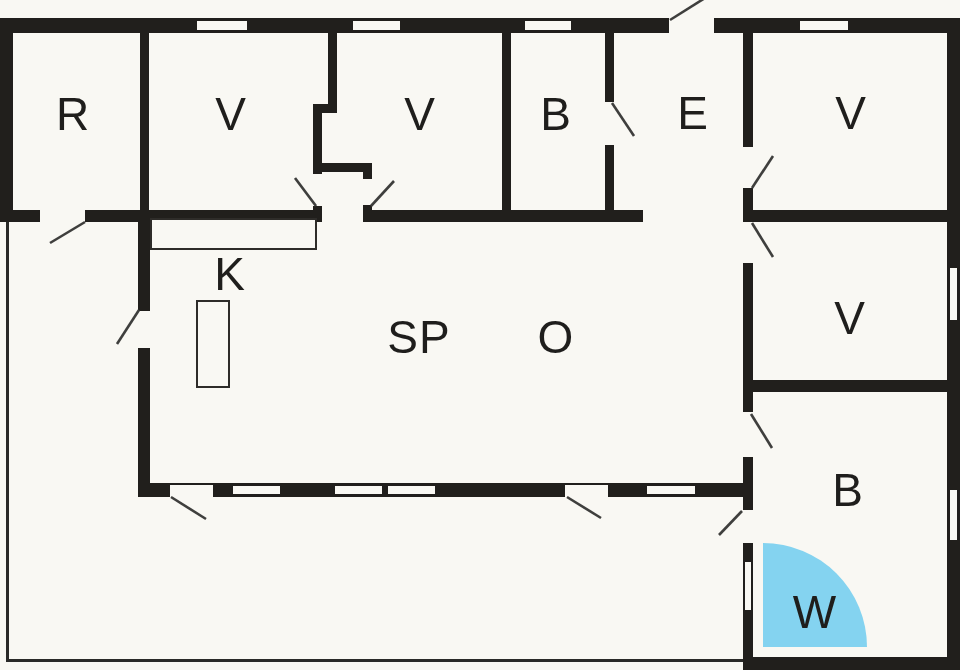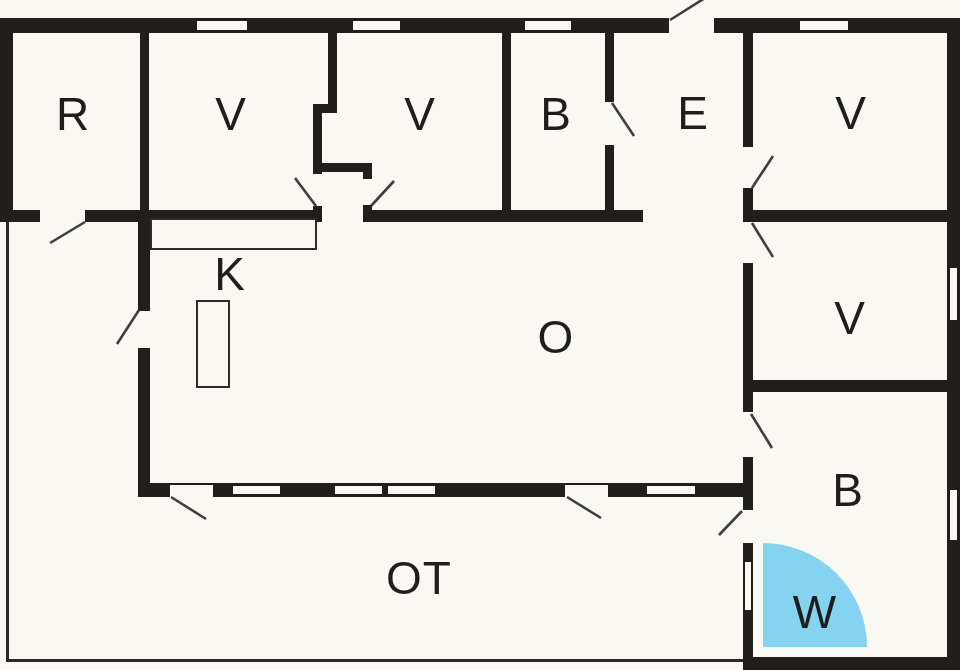--- a/index.html
+++ b/index.html
@@ -38,24 +38,24 @@
       <line x1="742" y1="511" x2="719" y2="535" stroke="#3f3f3d" stroke-width="2.6"></line>
     </svg>
   <div class="room-label" style="left: 73px; top: 114px; color: rgb(31, 30, 28);">R</div>
   <div class="room-label" style="left: 231px; top: 114px; color: rgb(31, 30, 28);">V</div>
   <div class="room-label" style="left: 420px; top: 114px; color: rgb(31, 30, 28);">V</div>
   <div class="room-label" style="left: 556px; top: 114px; color: rgb(31, 30, 28);">B</div>
   <div class="room-label" style="left: 693px; top: 113px; color: rgb(31, 30, 28);">E</div>
   <div class="room-label" style="left: 851px; top: 113px; color: rgb(31, 30, 28);">V</div>
   <div class="room-label" style="left: 850px; top: 318px; color: rgb(31, 30, 28);">V</div>
   <div class="room-label" style="left: 230px; top: 274px; color: rgb(31, 30, 28);">K</div>
+  <div class="room-label" style="left: 419px; top: 337px; color: rgb(31, 30, 28);">SP</div>
   <div class="room-label" style="left: 556px; top: 337px; color: rgb(31, 30, 28);">O</div>
   <div class="room-label" style="left: 848px; top: 490px; color: rgb(31, 30, 28);">B</div>
   <div class="room-label" style="left: 815px; top: 612px; color: rgb(31, 30, 28);">W</div>
-  <div class="room-label" style="left: 419px; top: 578px; color: rgb(31, 30, 28);">OT</div>
 <div class="terrace-edge" style="left: 6px; top: 222px; width: 3px; height: 440px;"></div>
     <div class="terrace-edge" style="left: 6px; top: 659px; width: 739px; height: 3px;"></div>
     <div class="wall" style="left: 0px; top: 18px; width: 960px; height: 15px;"></div>
     <div class="wall" style="left: 0px; top: 18px; width: 13px; height: 204px;"></div>
     <div class="wall" style="left: 947px; top: 18px; width: 13px; height: 652px;"></div>
     <div class="wall" style="left: 0px; top: 210px; width: 318px; height: 12px;"></div>
     <div class="wall" style="left: 365px; top: 210px; width: 278px; height: 12px;"></div>
     <div class="wall" style="left: 743px; top: 210px; width: 217px; height: 12px;"></div>
     <div class="wall" style="left: 140px; top: 33px; width: 9px; height: 177px;"></div>
     <div class="wall" style="left: 328px; top: 33px; width: 9px; height: 79px;"></div>

